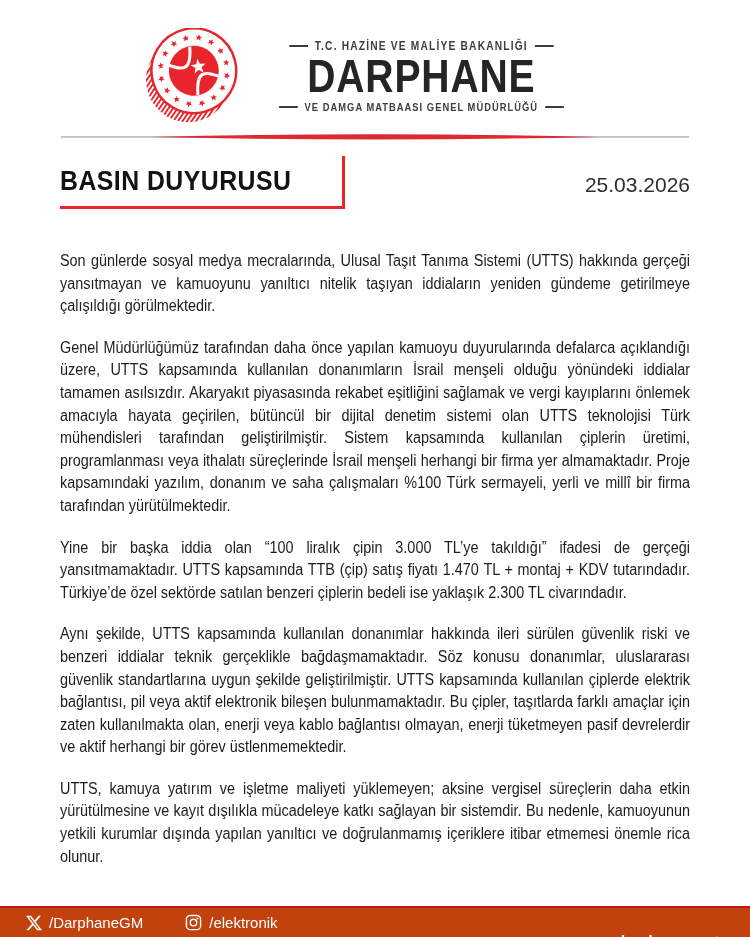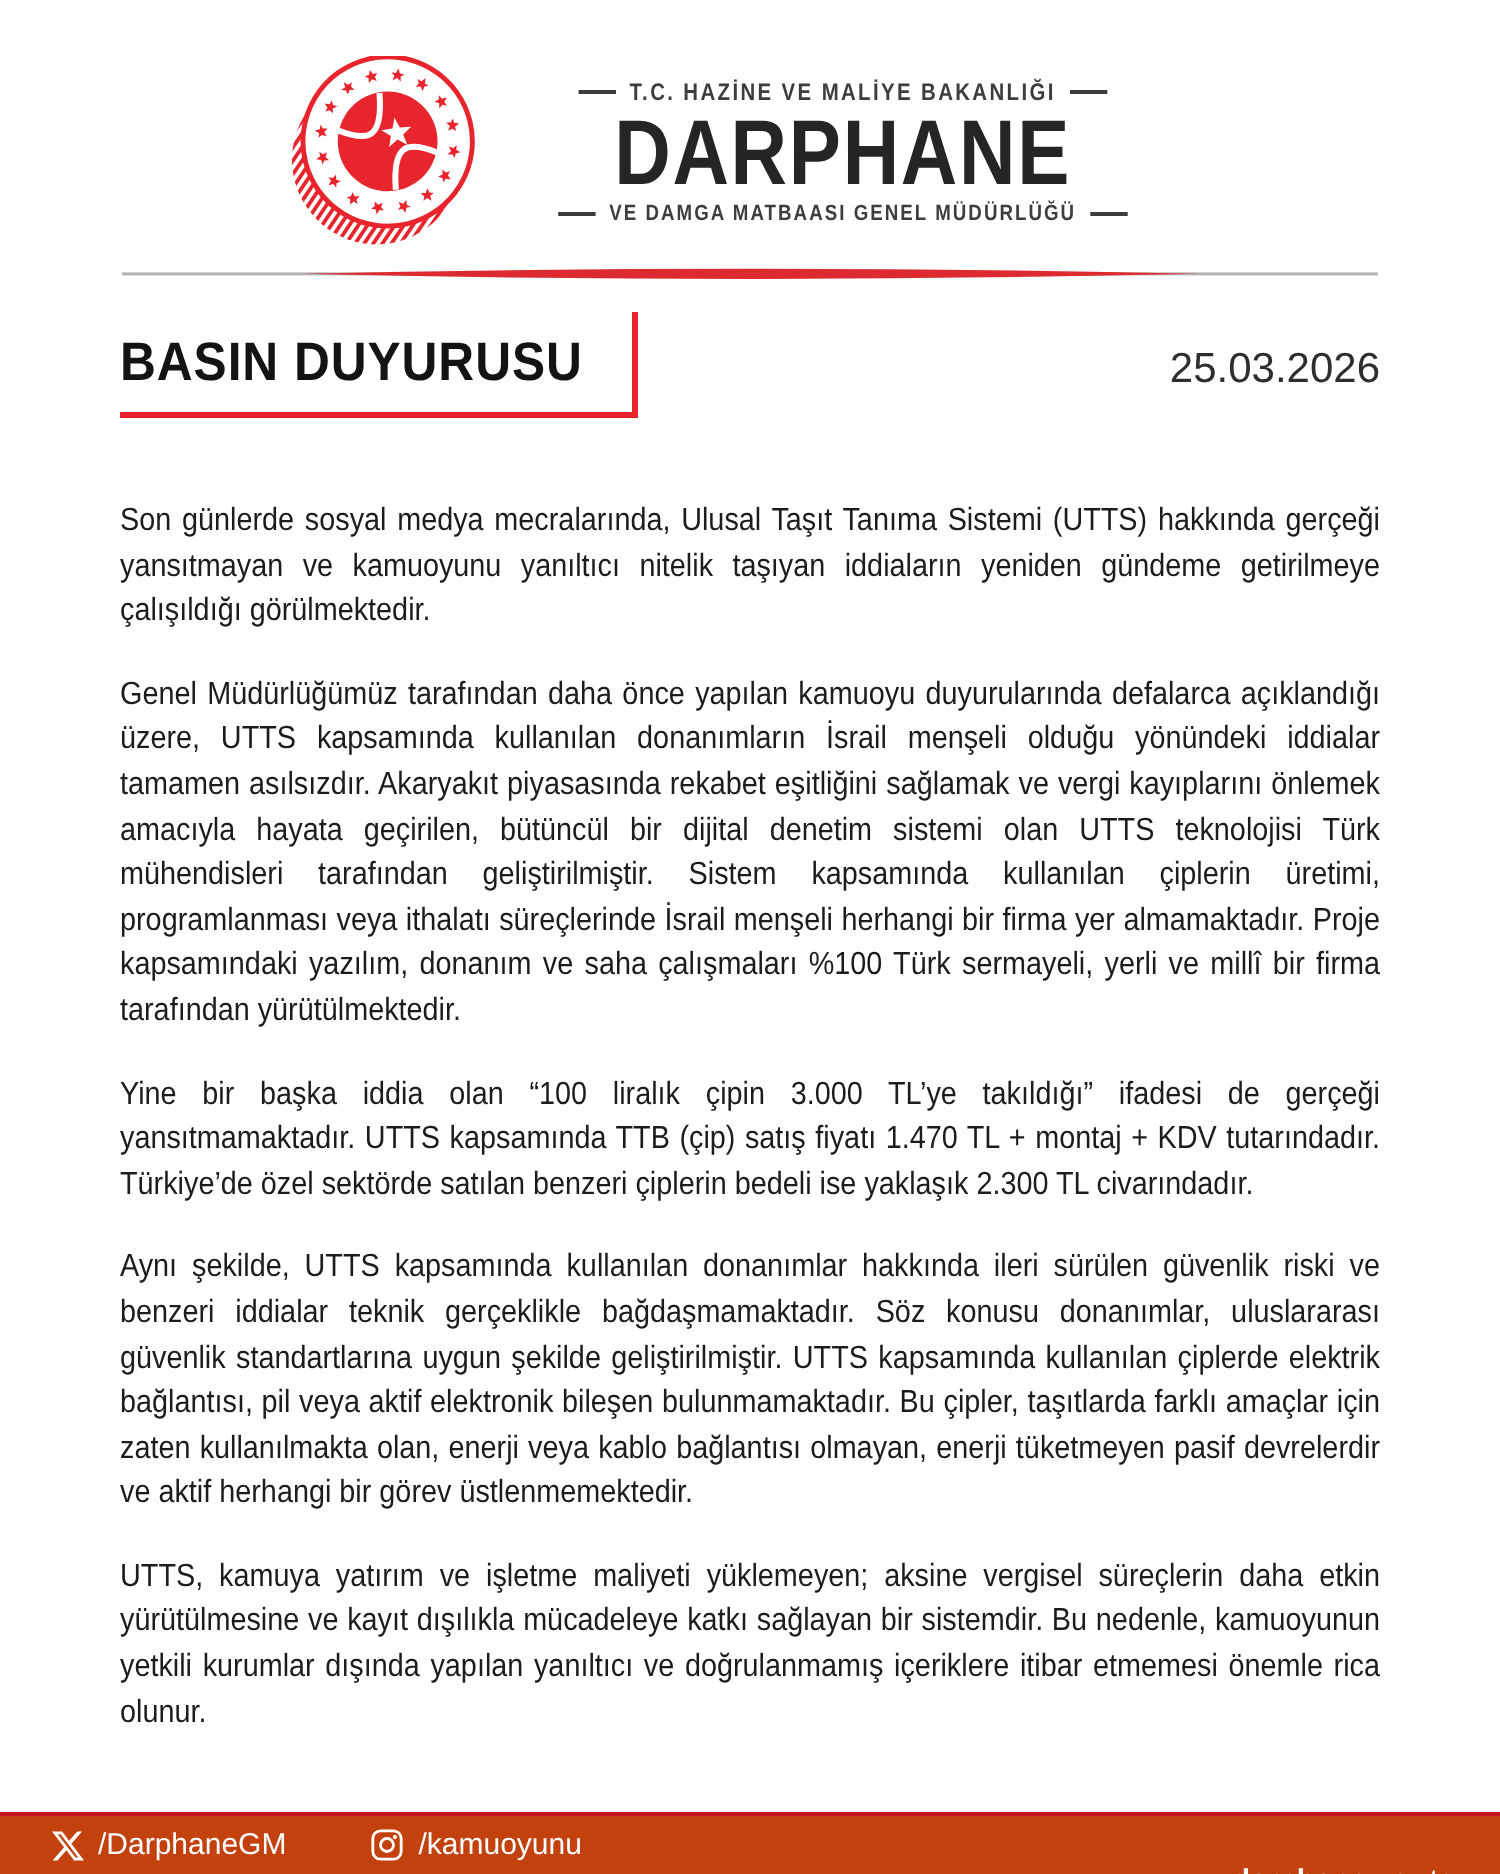--- a/index.html
+++ b/index.html
@@ -32,21 +32,21 @@
   }
   
   .divider{position:absolute;top:133px;left:61px;width:628px;height:8px;}
   
   .announce{
     position:absolute;top:156px;left:60px;width:630px;
     display:flex;justify-content:space-between;align-items:flex-end;
   }
   .title-box{
     border-right:3px solid #e8252d;border-bottom:3px solid #e8252d;
-    padding:10px 4px 9px 0;
+    padding:10px 30px 9px 0;
   }
   .title-box h1{
     margin:0;font-size:27px;font-weight:bold;color:#131313;
     letter-spacing:.5px;white-space:nowrap;transform:scaleX(.92);transform-origin:0 50%;
   }
   .date{font-size:21px;color:#2e2e2e;padding-bottom:12px;}
   
   .content{
     position:absolute;top:250px;left:60px;width:700px;
     transform:scaleX(.9);transform-origin:0 0;
@@ -156,18 +156,18 @@
       <path d="M18.9 1.2h3.68l-8.04 9.2L24 22.8h-7.41l-5.8-7.58-6.64 7.58H.46l8.6-9.83L0 1.2h7.59l5.24 6.93L18.9 1.2zm-1.29 19.4h2.04L6.49 3.28H4.3L17.61 20.6z" fill="#ffffff"></path>
     </svg>
     <span>/DarphaneGM</span>
   </div>
   <div class="social">
     <svg width="17" height="17" viewBox="0 0 24 24" aria-hidden="true">
       <rect x="2" y="2" width="20" height="20" rx="5.5" fill="none" stroke="#ffffff" stroke-width="2"></rect>
       <circle cx="12" cy="12" r="4.6" fill="none" stroke="#ffffff" stroke-width="2"></circle>
       <circle cx="17.6" cy="6.4" r="1.5" fill="#ffffff"></circle>
     </svg>
-    <span>/kamuoyunu</span>
+    <span>/elektronik</span>
   </div>
   <div class="website">
     <span>www.</span><b>darphane</b><span>.gov.tr</span>
   </div>
 </div>
 
 </body></html>

